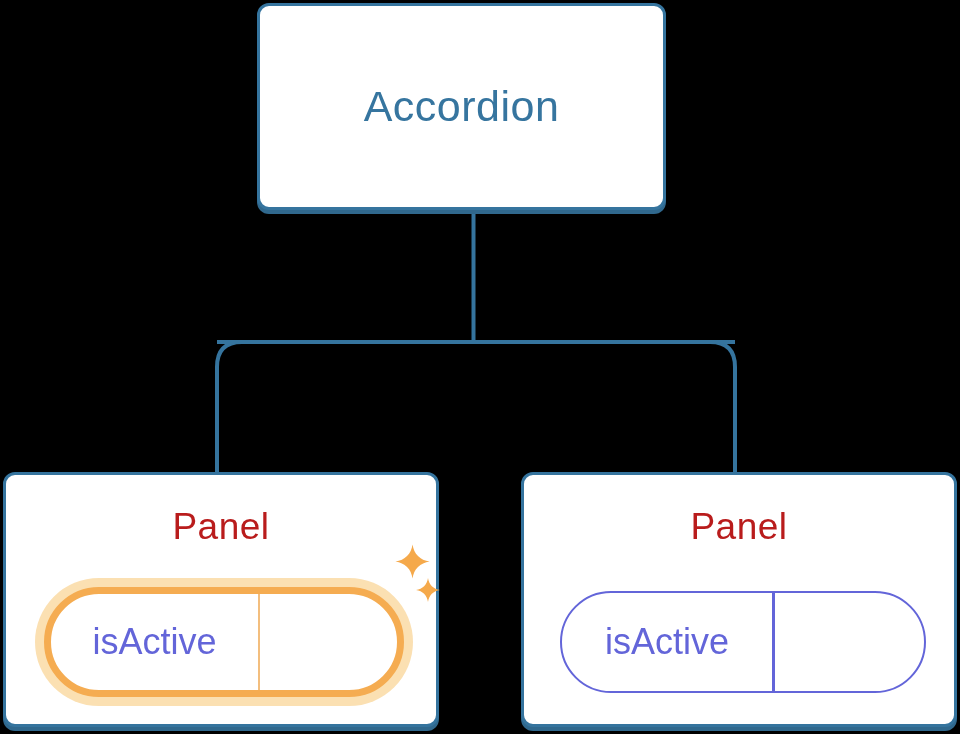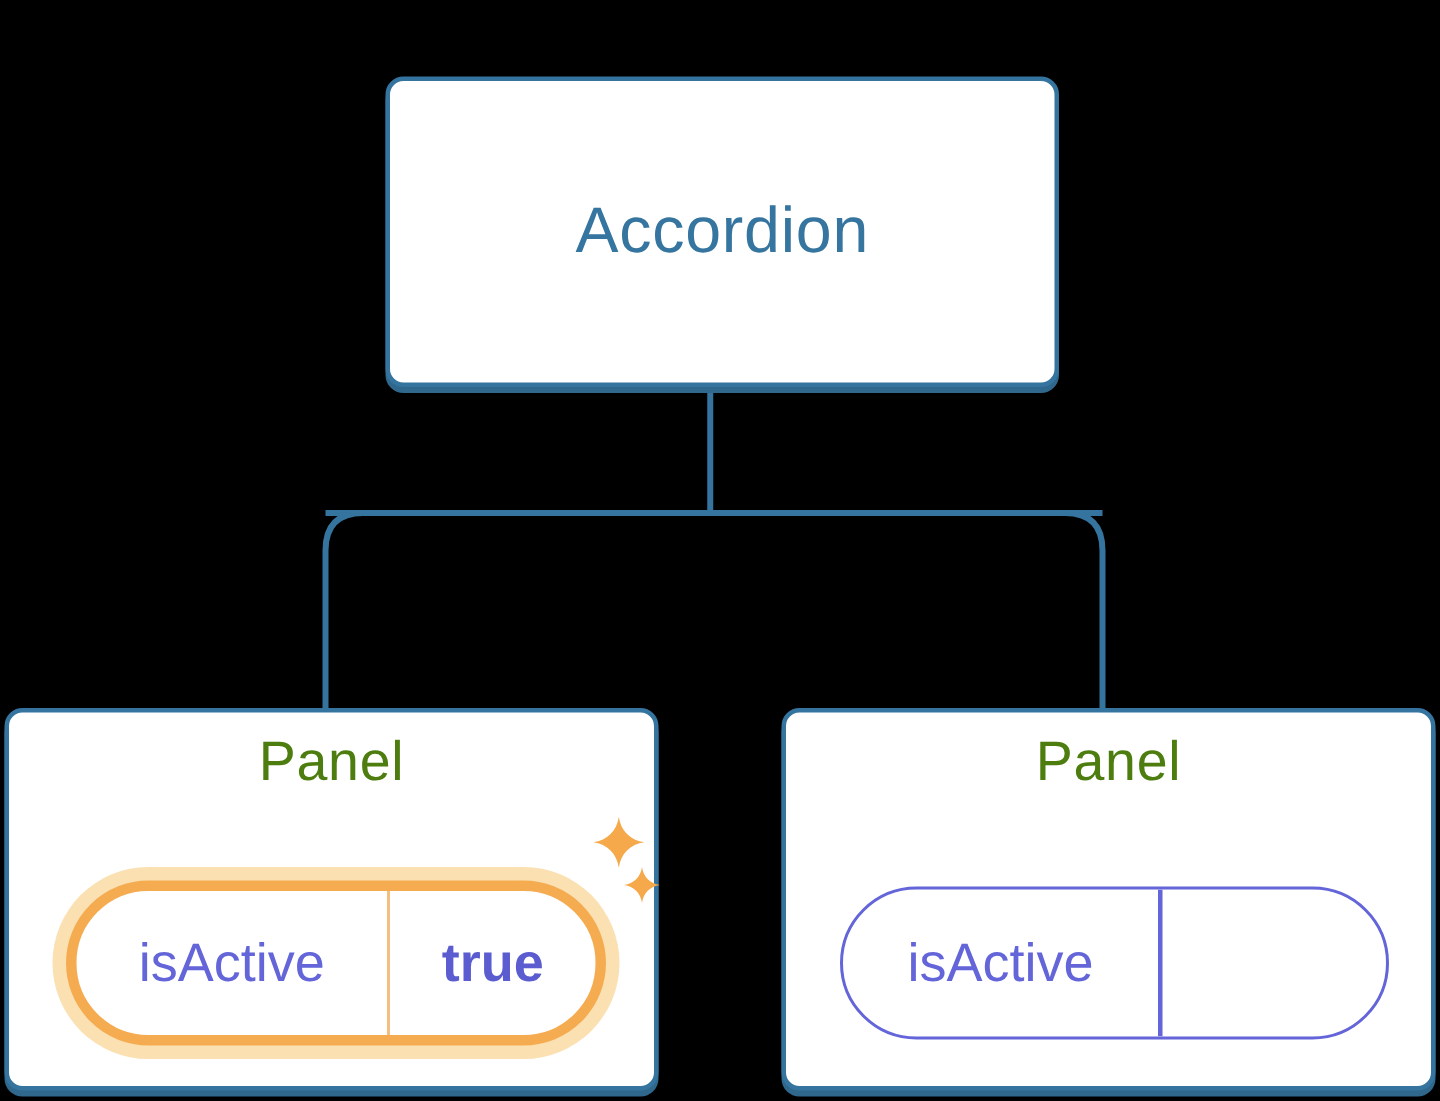--- a/index.html
+++ b/index.html
@@ -16,32 +16,32 @@
 
   .node {
     position: absolute;
     background: #ffffff;
     border: 3px solid #35749E;
     border-radius: 12px;
     box-shadow: 0 4px 0 0 #30688D;
     box-sizing: border-box;
   }
   .node-accordion {
-    left: 257px; top: 3px; width: 449px; height: 207px;
-    display: flex; align-items: center; justify-content: center; margin-top: 48px;
+    left: 257px; top: 3px; width: 409px; height: 207px;
+    display: flex; align-items: center; justify-content: center;
   }
   .accordion-label {
     color: #36759F; font-size: 43px; font-weight: 500; letter-spacing: 0.5px;
   }
   .node-panel { left: 3px; top: 472px; width: 436px; height: 255px; }
   .node-panel.right { left: 521px; }
   .panel-title {
-    position: absolute; left: 0; top: 12px; width: 100%;
+    position: absolute; left: 0; top: 31px; width: 100%;
     text-align: center;
-    color: #4d7c0f; font-size: 37px; font-weight: 500; letter-spacing: 0.5px;
+    color: #b91c1c; font-size: 37px; font-weight: 500; letter-spacing: 0.5px;
   }
 
   .pill {
     position: absolute;
     background: #ffffff;
     border-radius: 999px;
     box-sizing: border-box;
     display: flex;
     align-items: stretch;
     overflow: hidden;
@@ -83,21 +83,20 @@
   <div class="node node-accordion">
     <span class="accordion-label">Accordion</span>
   </div>
 
   <div class="node node-panel left">
     <div class="panel-title">Panel</div>
 
     <div class="pill pill-active">
       <div class="pill-cell name">isActive</div>
       <div class="pill-divider divider-orange"></div>
-      <div class="pill-cell value">true</div>
     </div>
 
     <svg class="sparkles" width="60" height="70" viewBox="0 0 60 70">
       <path fill="#F5A94B" transform="translate(7.5,3.5) scale(1.42)" d="M12 0C12.9 6.6 17.4 11.1 24 12C17.4 12.9 12.9 17.4 12 24C11.1 17.4 6.6 12.9 0 12C6.6 11.1 11.1 6.6 12 0Z"></path>
       <path fill="#F5A94B" transform="translate(28,37)" d="M12 0C12.9 6.6 17.4 11.1 24 12C17.4 12.9 12.9 17.4 12 24C11.1 17.4 6.6 12.9 0 12C6.6 11.1 11.1 6.6 12 0Z"></path>
     </svg>
   </div>
 
   <div class="node node-panel right">
     <div class="panel-title">Panel</div>

